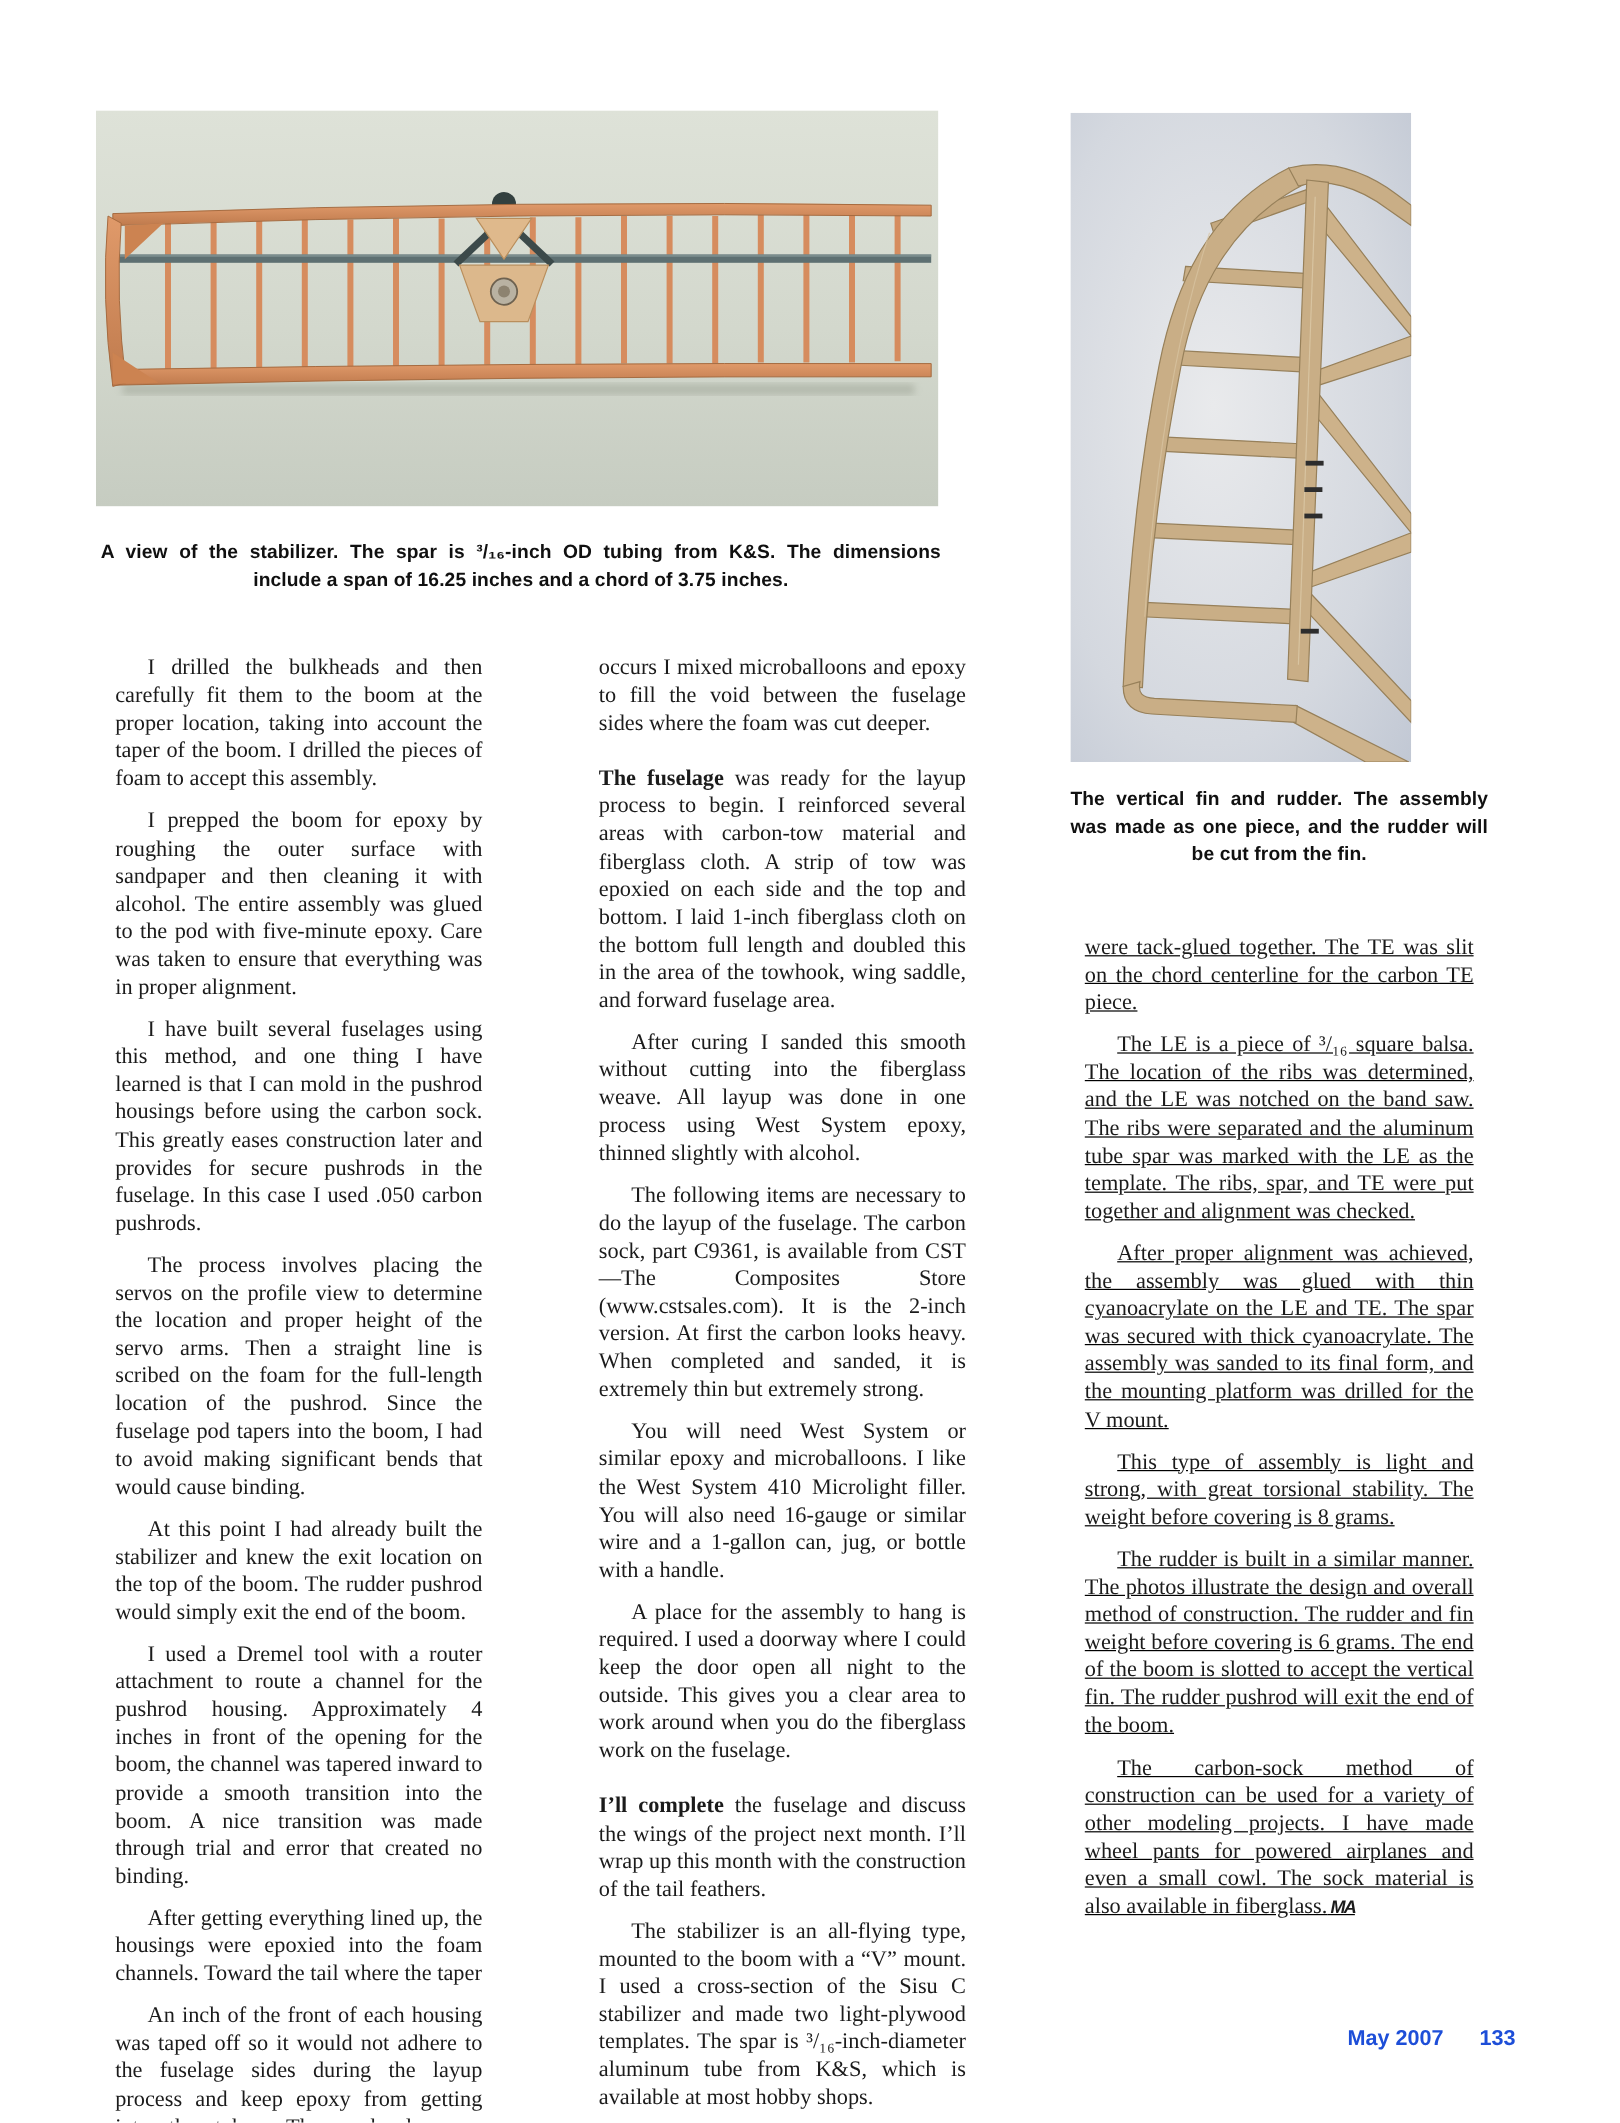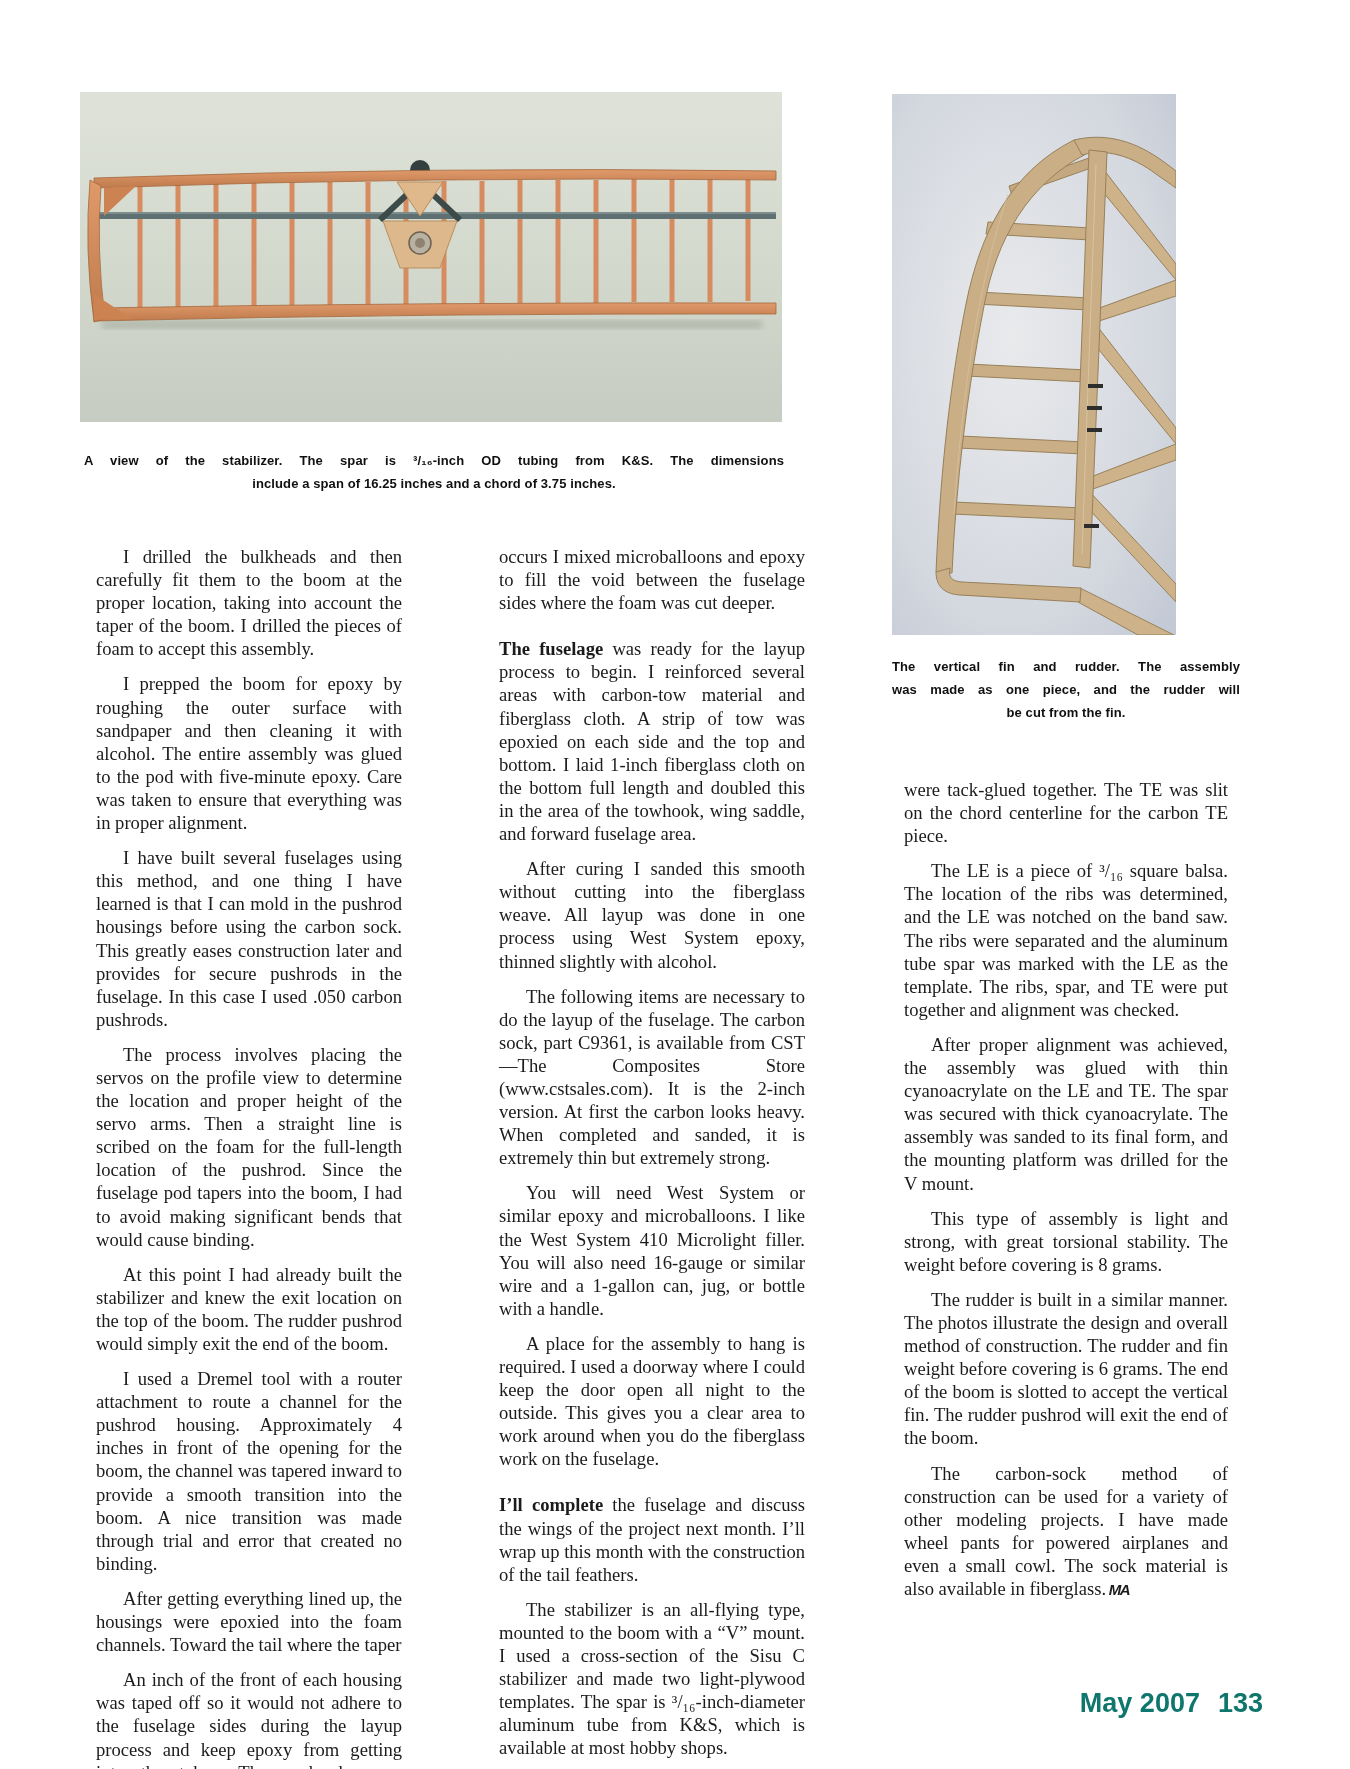--- a/index.html
+++ b/index.html
@@ -3,38 +3,38 @@
 <meta charset="utf-8">
 <style>
   html,body{margin:0;padding:0;background:#ffffff;}
   .page{position:relative;width:1350px;height:1769px;background:#ffffff;overflow:hidden;
         font-family:"Liberation Serif","DejaVu Serif",serif;}
   .photo{position:absolute;margin:0;padding:0;}
   .photo svg{display:block;}
   .photo-left{left:80px;top:92px;width:702px;height:330px;}
   .photo-right{left:892px;top:94px;width:284px;height:541px;}
   .caption{position:absolute;font-family:"Liberation Sans","DejaVu Sans",sans-serif;
-           font-weight:bold;color:#101010;font-size:13px;line-height:23px;letter-spacing:0.1px;}
+           font-weight:bold;color:#101010;font-size:16px;line-height:23px;letter-spacing:0.1px;}
   .caption-left{left:84px;top:449px;width:700px;}
   .caption-right{left:892px;top:655px;width:348px;}
   .cap-line{text-align:center;}
   .cap-line.fill{text-align:justify;text-align-last:justify;}
   .col{position:absolute;top:533px;width:330px;}
   .col1{left:84px;}
   .col2{left:487px;}
-  .col3{left:892px;top:766px;width:348px;}
+  .col3{left:892px;top:766px;width:348px;text-decoration:underline;}
   .col p{margin:12px;font-size:18.6px;line-height:23.1px;text-align:justify;color:#1b1b1b;}
   .col p.indent{text-indent:27px;}
   .col p.space{margin-top:23px;}
   .col p b{font-weight:bold;}
   .ma-mark{font-family:"Liberation Sans","DejaVu Sans",sans-serif;font-weight:bold;
            font-style:italic;font-size:15px;letter-spacing:-1.5px;}
-  .footer{position:absolute;top:1688px;right:87px;display:flex;gap:18px;
+  .footer{position:absolute;top:1688px;right:87px;display:flex;gap:30px;
           font-family:"Liberation Sans","DejaVu Sans",sans-serif;font-weight:bold;
-          font-size:27px;color:#0f766e;}
+          font-size:18px;color:#1d4ed8;}
 </style>
 </head>
 <body>
 
 <div class="page">
 
   <figure class="photo photo-left">
     <svg viewBox="0 0 702 330" width="702" height="330">
       <defs>
         <linearGradient id="bgL" x1="0" y1="0" x2="0" y2="1">

